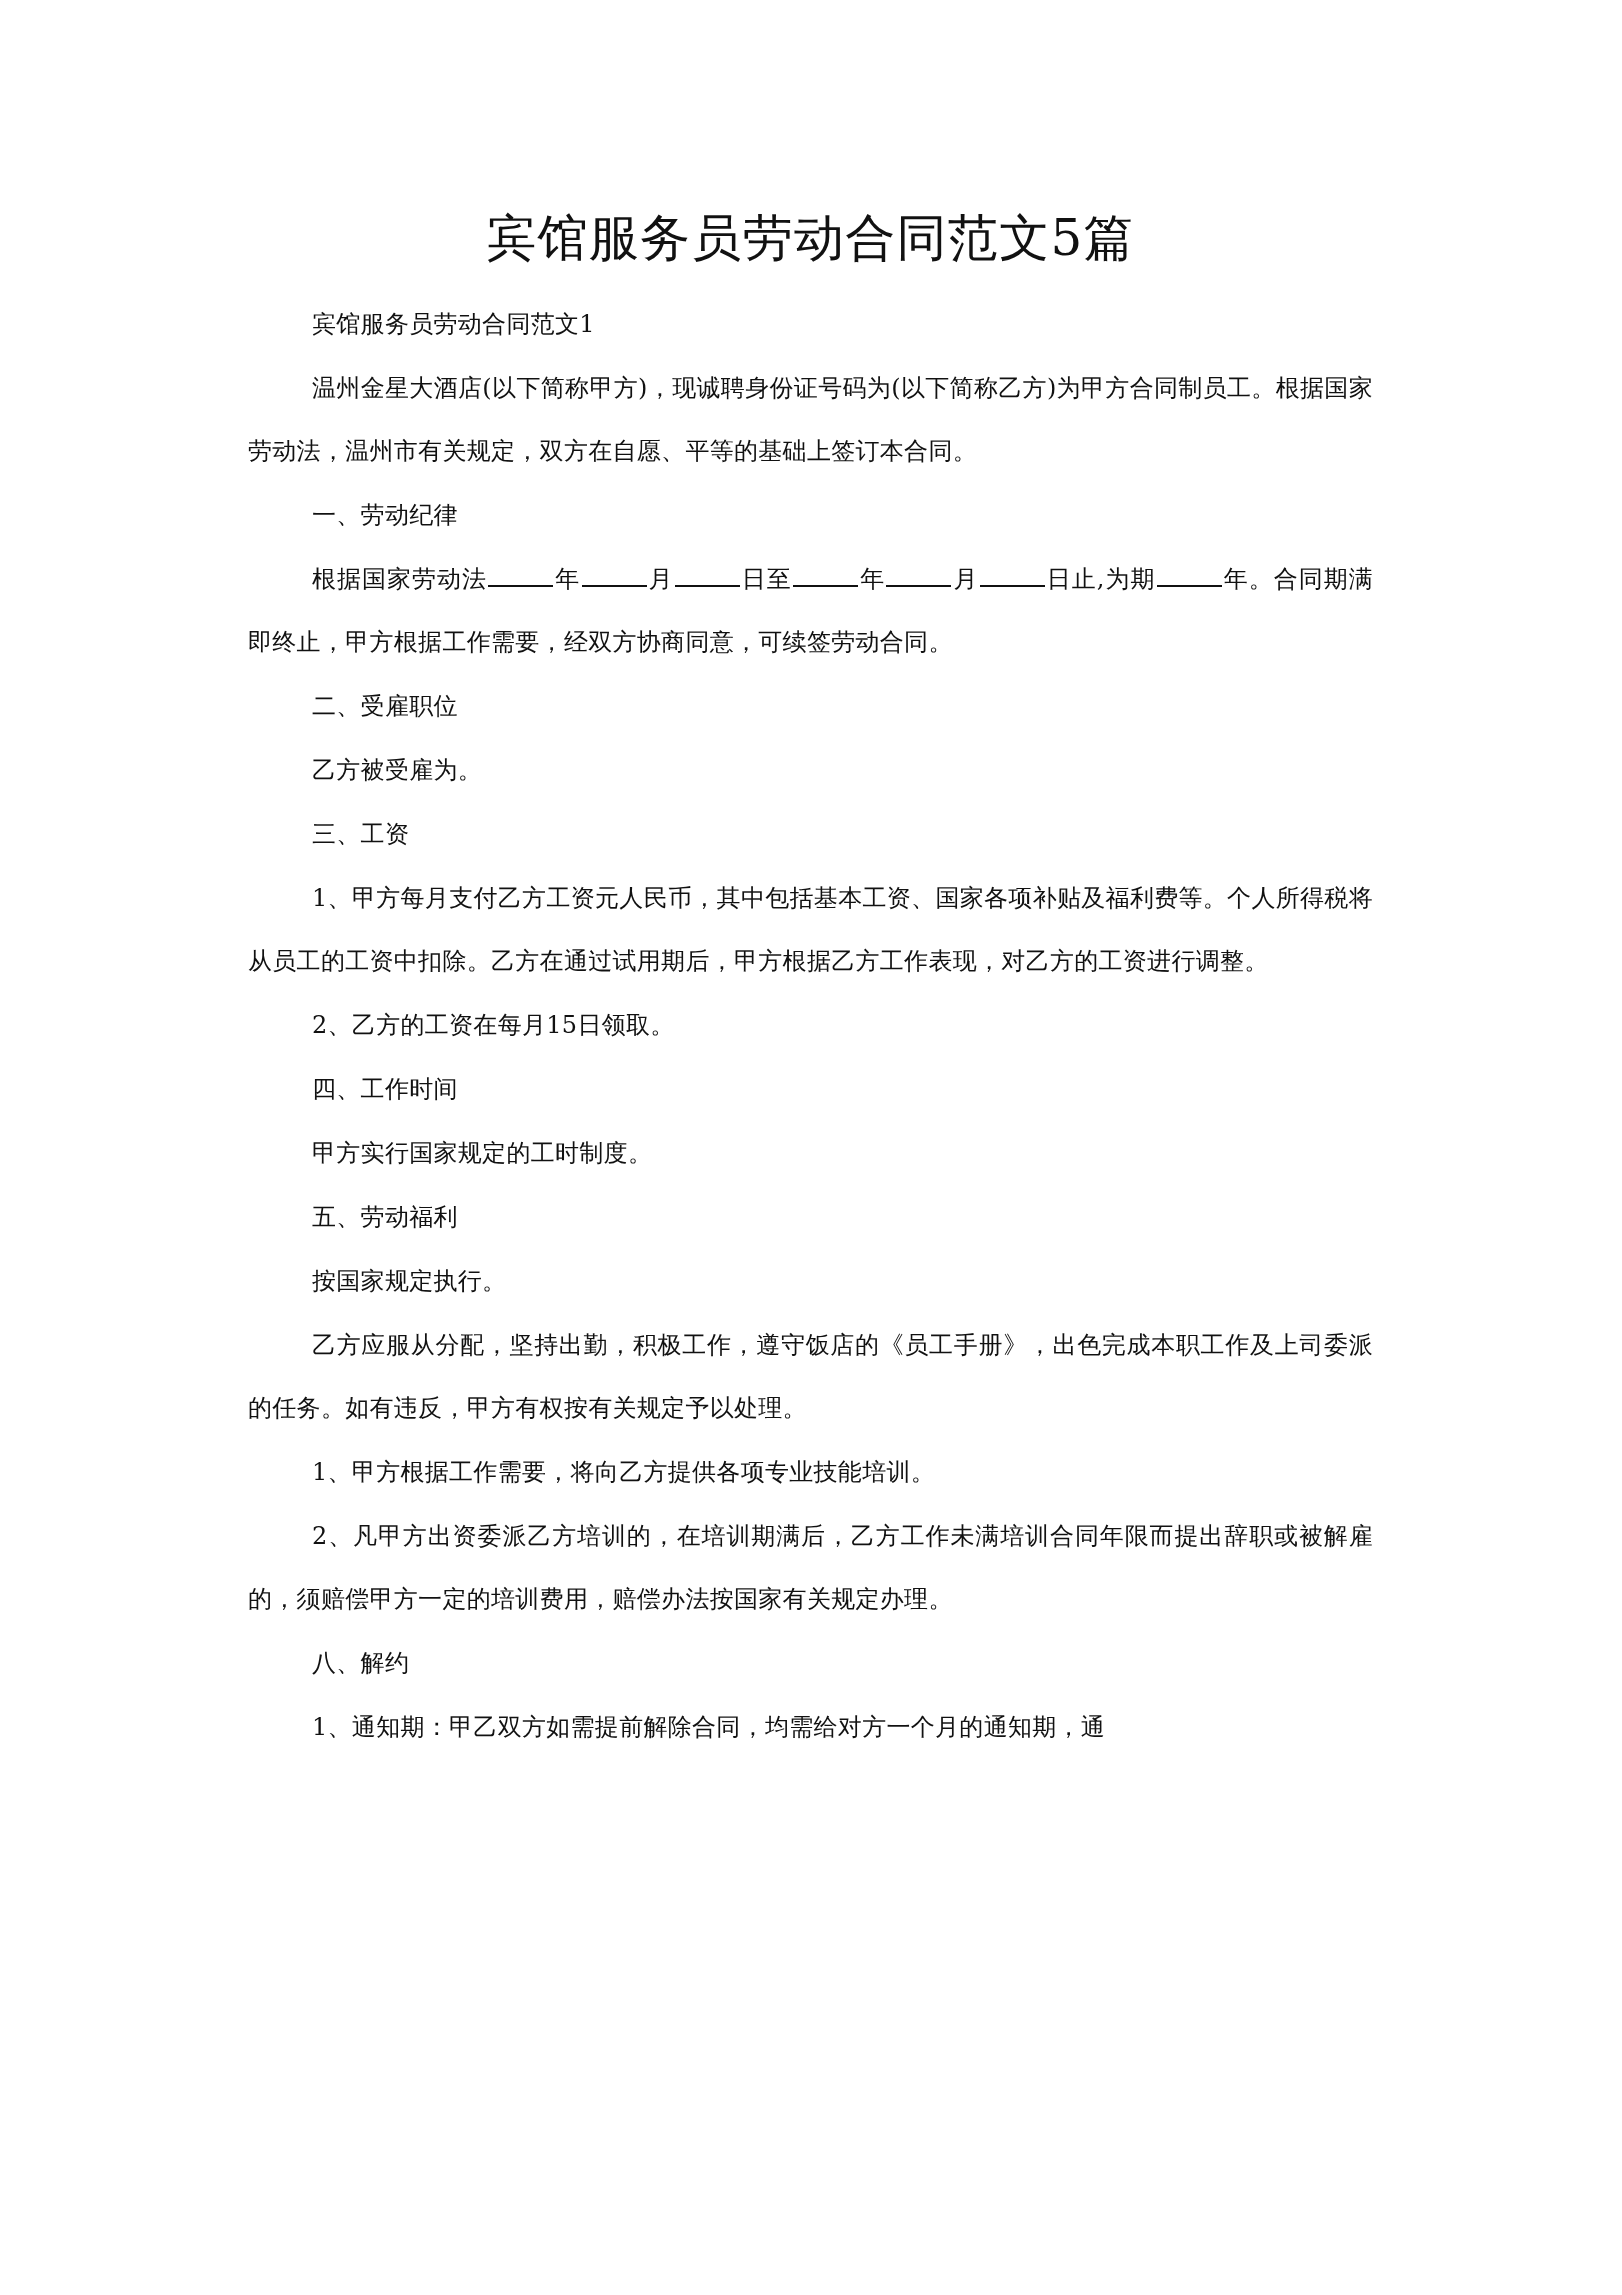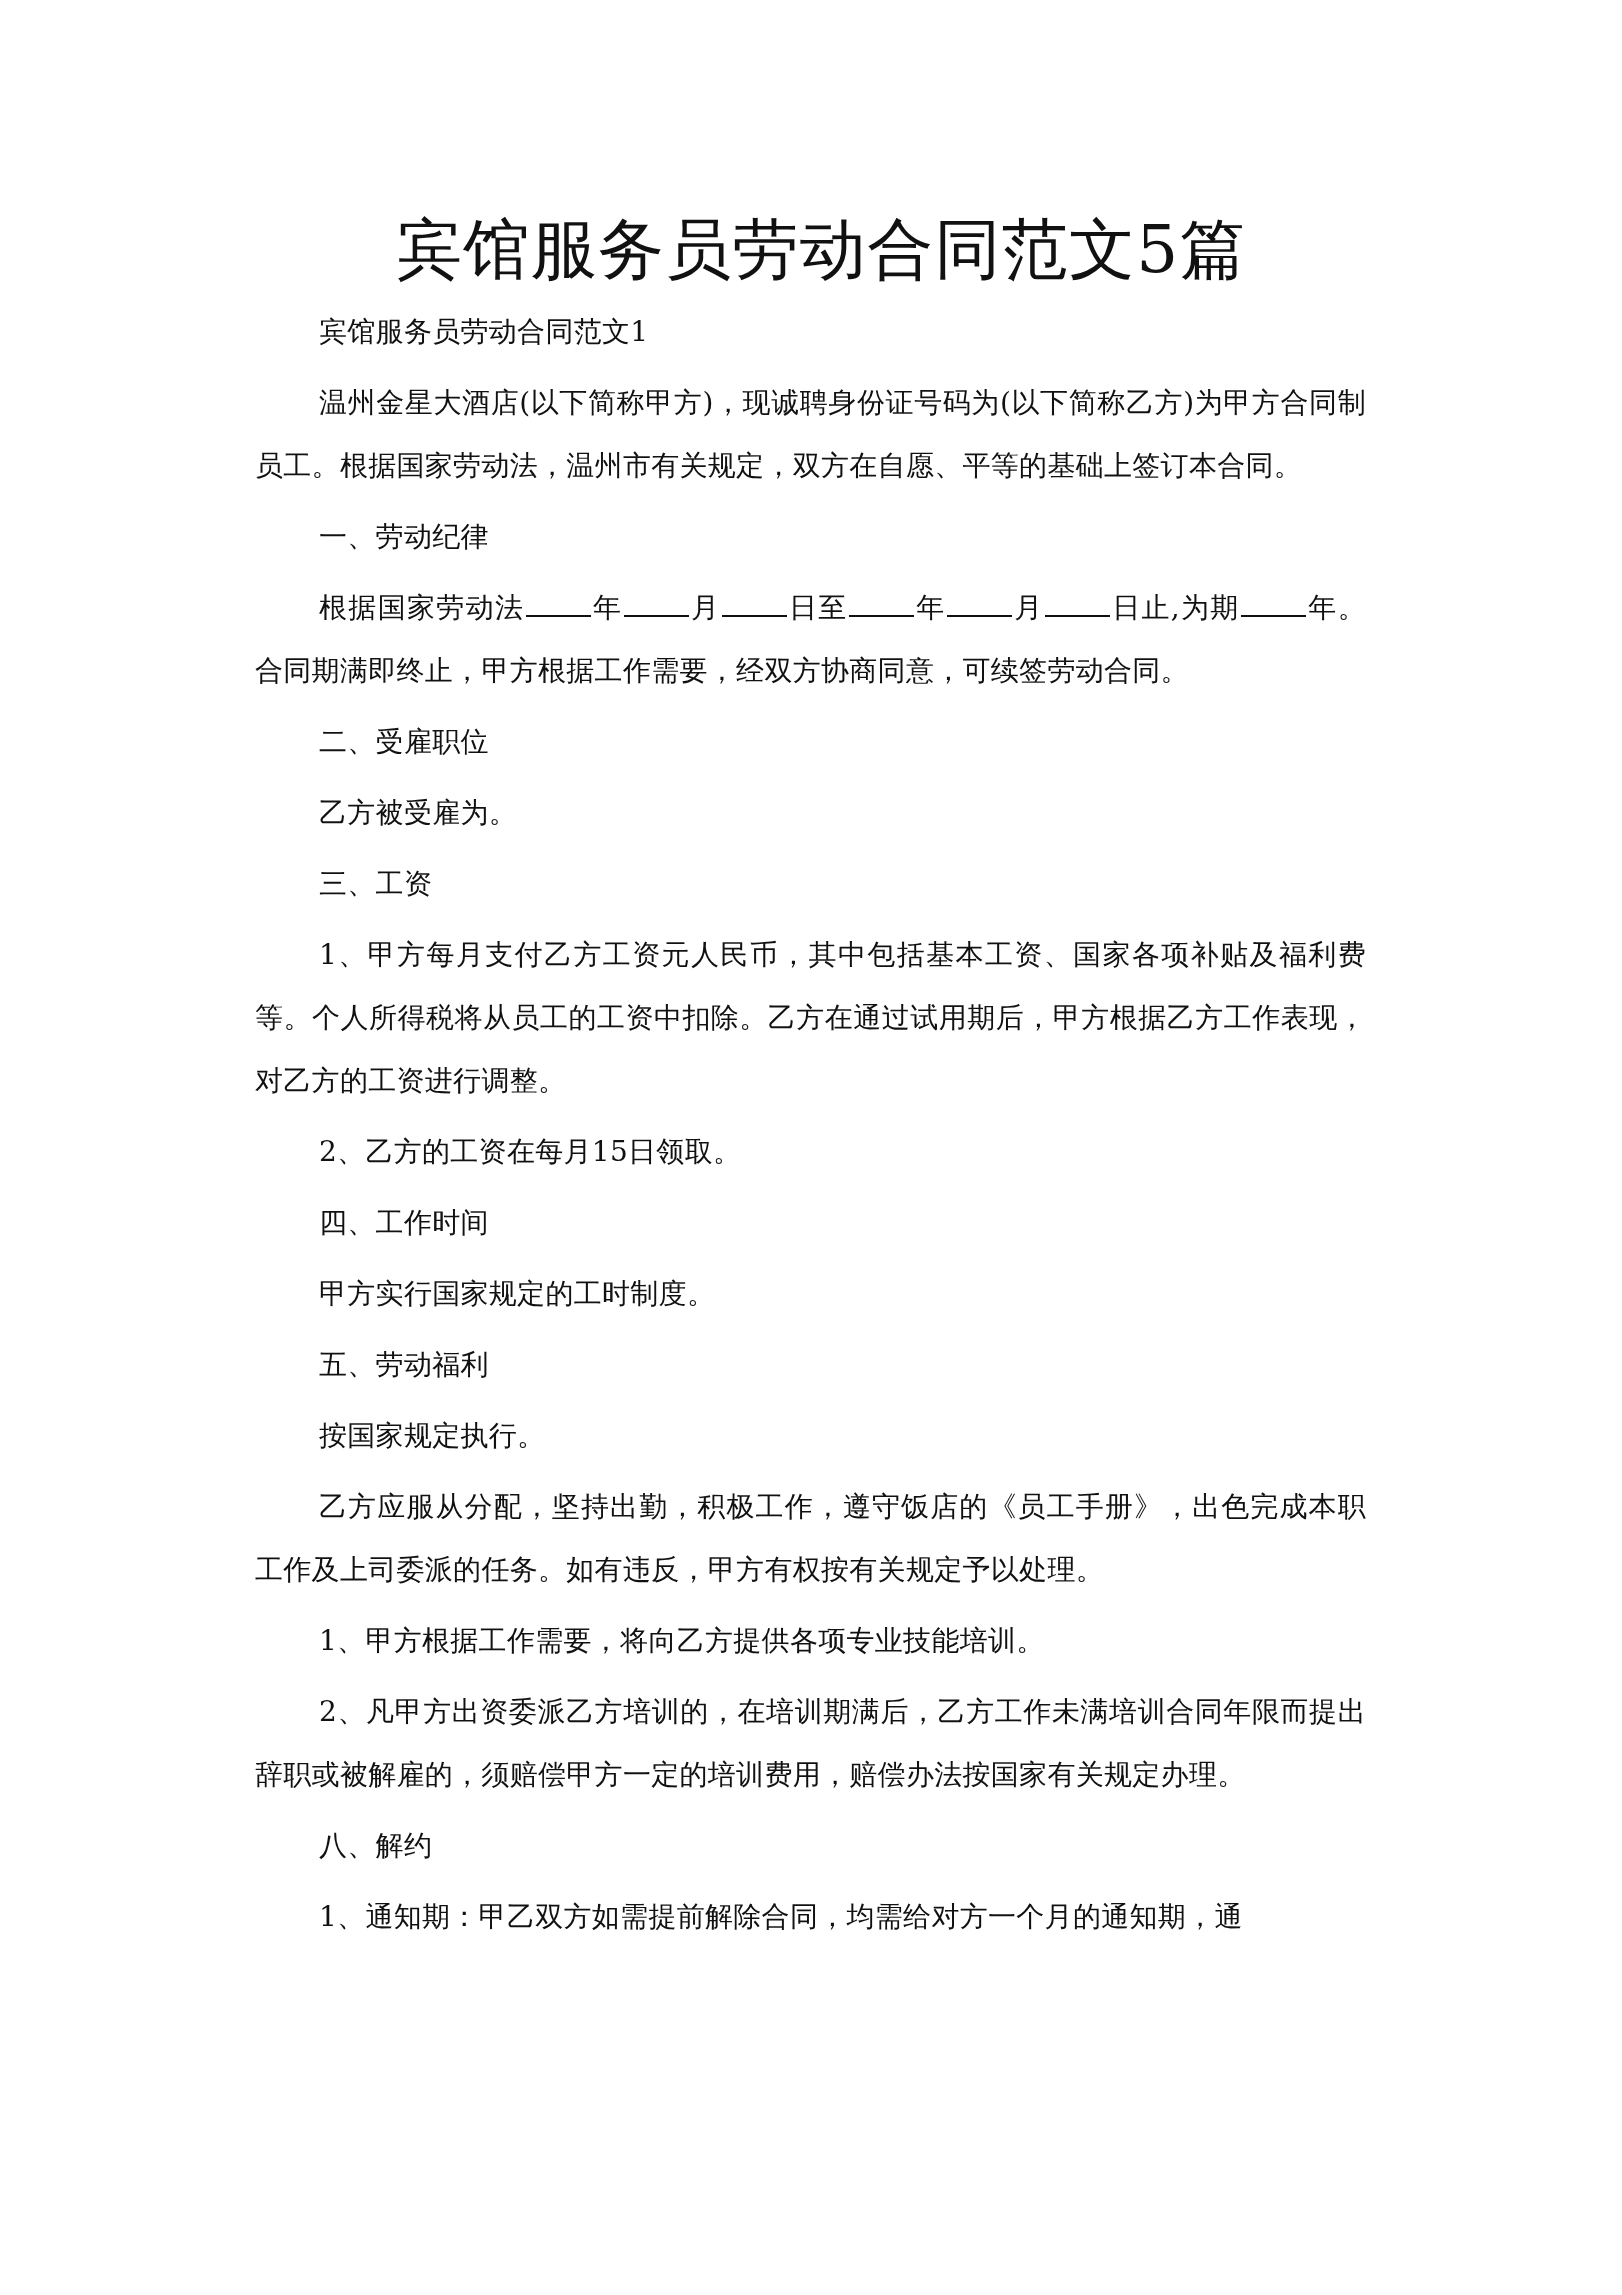--- a/index.html
+++ b/index.html
@@ -20,35 +20,35 @@
       left: 247px;
       top: 0;
       width: 1127px;
     }
     .title {
       position: absolute;
       left: 0;
       top: 196px;
       width: 1127px;
       text-align: center;
-      font-size: 66px;
+      font-size: 50px;
       line-height: 85px;
       letter-spacing: 1.3px;
       font-weight: normal;
-      margin: 11px;
+      margin: 0;
     }
     .body {
       position: absolute;
       left: 0;
       top: 292px;
       width: 1127px;
     }
     .para {
-      margin: 8px;
-      font-size: 28px;
+      margin: 1px;
+      font-size: 24px;
       line-height: 63px;
       text-indent: 64px;
       text-align: justify;
       text-align-last: left;
       letter-spacing: 0.3px;
       word-break: break-all;
     }
     .blank {
       display: inline-block;
       width: 65px;

